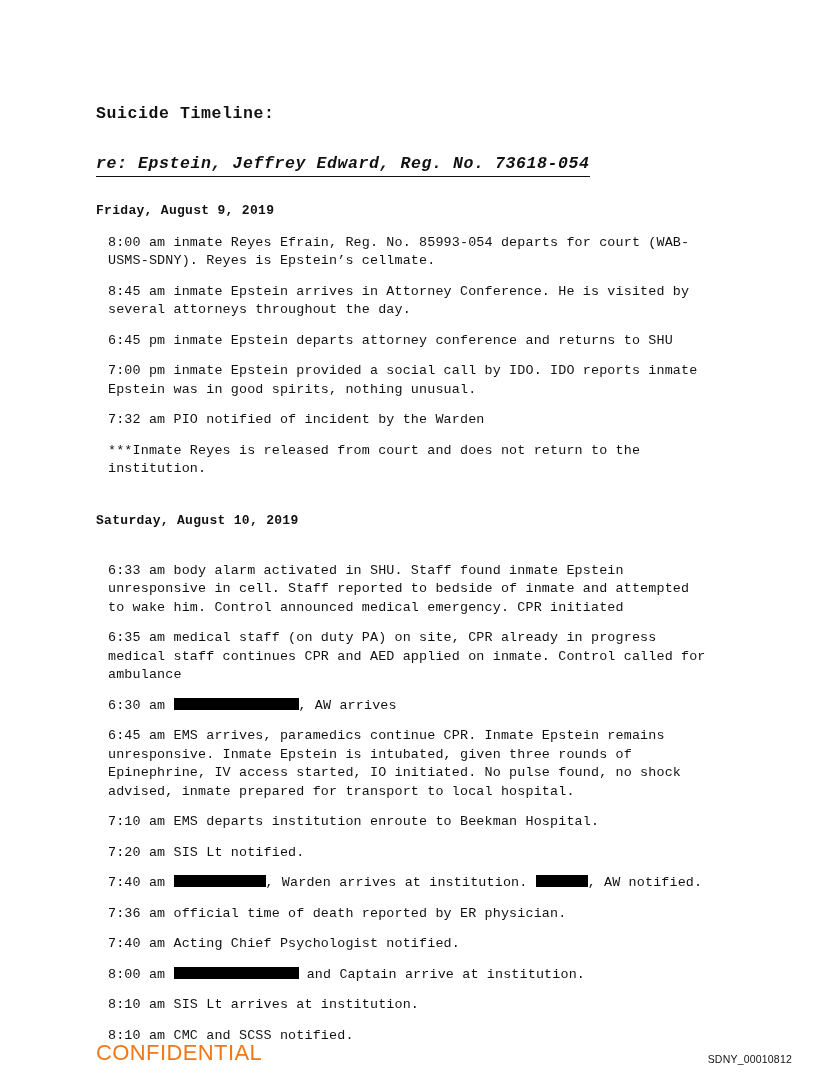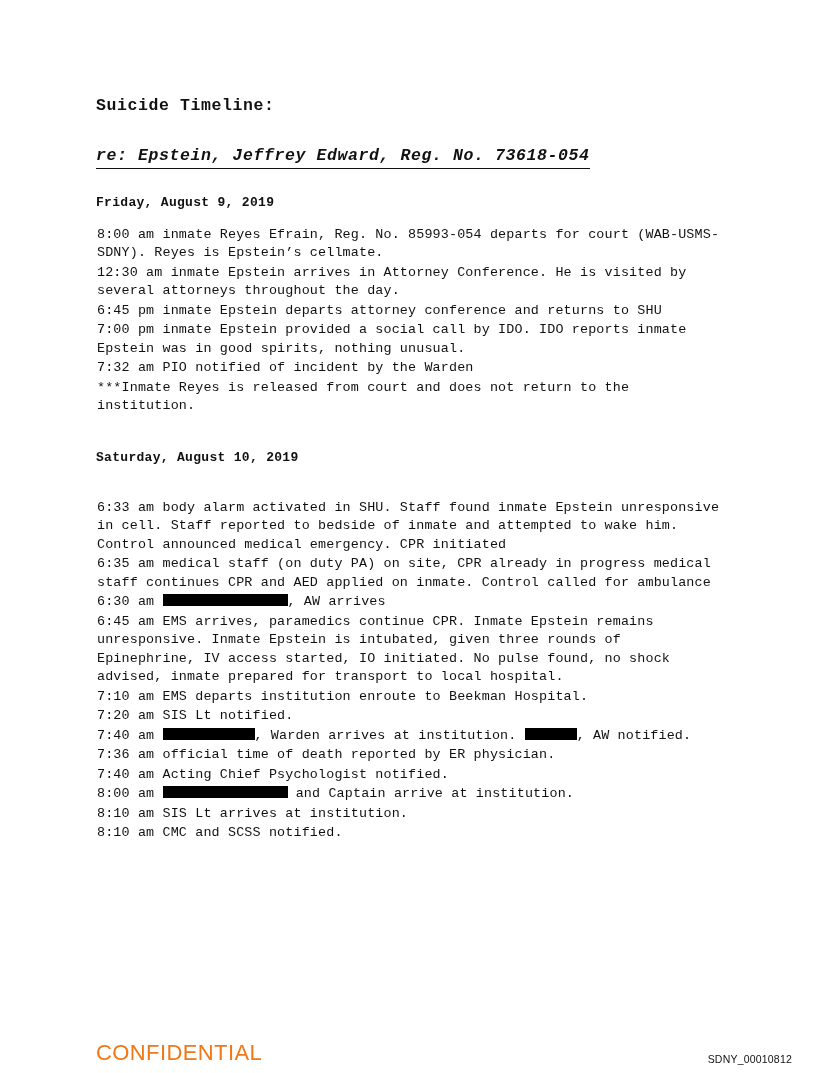--- a/index.html
+++ b/index.html
@@ -17,21 +17,21 @@
   }
   .page {
     position: absolute;
     left: 0; top: 0;
     width: 816px;
     height: 1073px;
   }
   .content {
     position: absolute;
     left: 96px;
-    top: 96px;
+    top: 104px;
     width: 628px;
   }
   .doc-title {
     font-family: "Liberation Mono", monospace;
     font-size: 16.5px;
     font-weight: bold;
     letter-spacing: 0.6px;
     margin: 0 0 30px 0;
     line-height: 1.2;
   }
@@ -59,21 +59,21 @@
     margin-bottom: 34px;
   }
   .entries {
     font-family: "Liberation Mono", monospace;
     font-size: 13.4px;
     line-height: 18.5px;
     letter-spacing: 0.15px;
     white-space: normal;
   }
   .entry {
-    margin: 1px;
+    margin: 12px;
   }
   .redaction {
     display: inline-block;
     background: #000000;
     color: transparent;
     vertical-align: -1px;
     height: 12px;
     border-radius: 0;
   }
   .r-small { width: 52px; }
@@ -107,21 +107,21 @@
   <div class="content">
 
     <div class="doc-title">Suicide Timeline:</div>
 
     <div><span class="doc-subject">re: Epstein, Jeffrey Edward, Reg. No. 73618-054</span></div>
 
     <div class="day-heading">Friday, August 9, 2019</div>
 
     <div class="entries">
       <p class="entry">8:00 am inmate Reyes Efrain, Reg. No. 85993-054 departs for court (WAB-USMS-SDNY). Reyes is Epstein’s cellmate.</p>
-      <p class="entry">12:30 am inmate Epstein arrives in Attorney Conference. He is visited by several attorneys throughout the day.</p>
+      <p class="entry">8:45 am inmate Epstein arrives in Attorney Conference. He is visited by several attorneys throughout the day.</p>
       <p class="entry">6:45 pm inmate Epstein departs attorney conference and returns to SHU</p>
       <p class="entry">7:00 pm inmate Epstein provided a social call by IDO. IDO reports inmate Epstein was in good spirits, nothing unusual.</p>
       <p class="entry">7:32 am PIO notified of incident by the Warden</p>
       <p class="entry">***Inmate Reyes is released from court and does not return to the institution.</p>
     </div>
 
     <div class="day-heading second">Saturday, August 10, 2019</div>
 
     <div class="entries">
       <p class="entry">6:33 am body alarm activated in SHU. Staff found inmate Epstein unresponsive in cell. Staff reported to bedside of inmate and attempted to wake him. Control announced medical emergency. CPR initiated</p>

